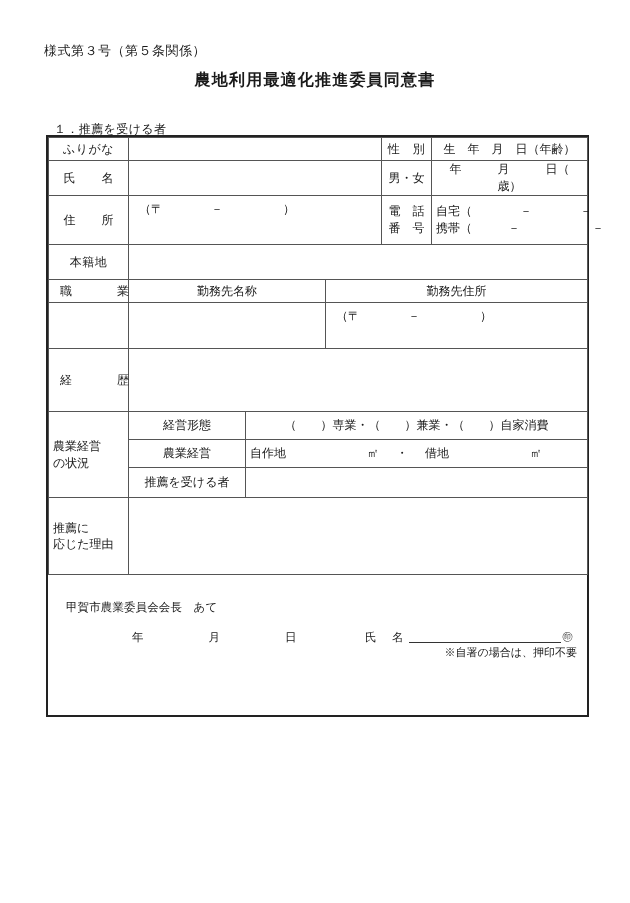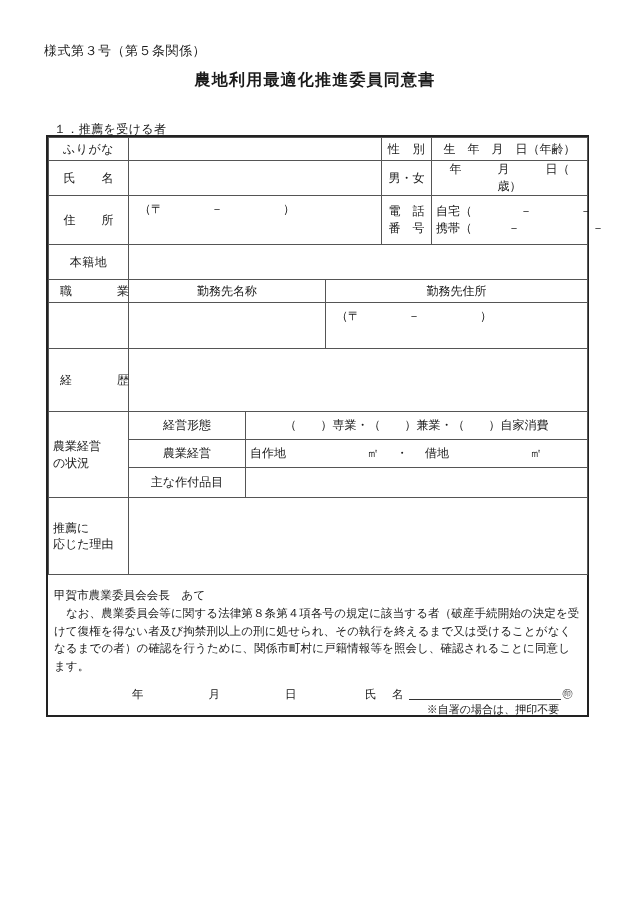--- a/index.html
+++ b/index.html
@@ -122,21 +122,21 @@
     position: absolute;
     left: 48px;
     top: 583px;
     width: 539px;
     box-sizing: border-box;
     padding: 4px 6px 6px 6px;
     font-size: 11.5px;
     line-height: 1.55;
   }
   .statement p {
-    margin: 0;
+    margin: 12px;
     letter-spacing: 0.1px;
   }
   .p-indent {
     text-indent: 12px;
   }
   .sign-row {
     position: relative;
     margin-top: 10px;
     height: 34px;
   }
@@ -167,21 +167,21 @@
     position: absolute;
     left: 508px;
     top: -1px;
     font-size: 11px;
   }
   .note-small {
     position: absolute;
     left: 355px;
     top: 15px;
     width: 168px;
-    text-align: center;
+    text-align: right;
     font-size: 11px;
     white-space: nowrap;
   }
 </style>
 </head>
 <body>
 
 <div class="page">
 
   <div class="form-no">様式第３号（第５条関係）</div>
@@ -274,38 +274,37 @@
             <span style="">自作地</span>
             <span style="margin-left:78px" class="sup">㎡</span>
             <span style="margin-left:14px">・</span>
             <span style="margin-left:14px">借地</span>
             <span style="margin-left:78px" class="sup">㎡</span>
           </span>
         </td>
       </tr>
 
       <tr>
-        <td colspan="2" class="cell-center" style="height:29px">主な作付品目</td>
+        <td colspan="2" class="cell-center" style="height:29px">推薦を受ける者</td>
         <td colspan="4"></td>
       </tr>
 
       <tr>
         <td class="lbl-2line" style="height:76px">
           <span>推薦に</span><br>
           <span>応じた理由</span>
         </td>
         <td colspan="6"></td>
       </tr>
     </tbody>
       </table>
   </div>
 
   <div class="statement">
     <p>甲賀市農業委員会会長　あて</p>
-    <p class="p-indent">なお、農業委員会等に関する法律第８条第４項各号の規定に該当する者（破産手続開始の決定を受けて復権を得ない者及び拘禁刑以上の刑に処せられ、その執行を終えるまで又は受けることがなくなるまでの者）の確認を行うために、関係市町村に戸籍情報等を照会し、確認されることに同意します。</p>
 
     <div class="sign-row">
       <span class="date-blank">年　　月　　日</span>
       <span class="name-label">氏　名</span>
       <span class="name-rule"></span>
       <span class="seal-mark">㊞</span>
       <span class="note-small">※自署の場合は、押印不要</span>
     </div>
   </div>
 

